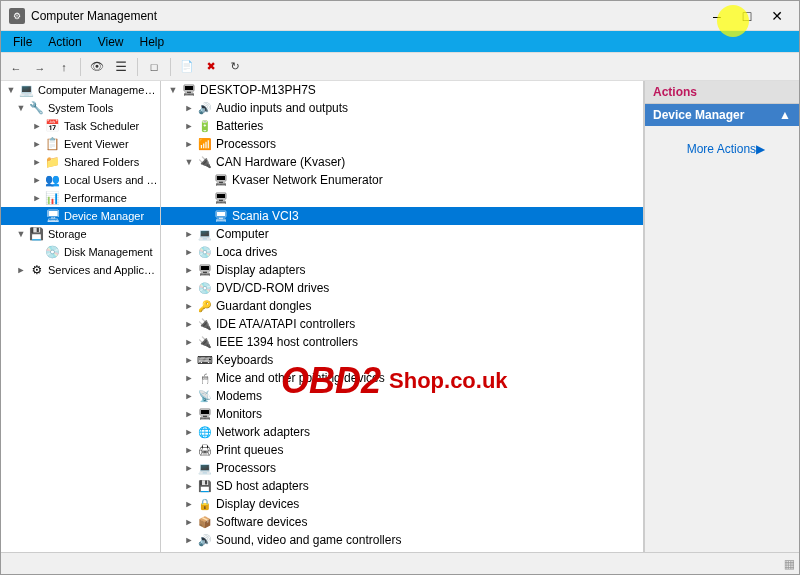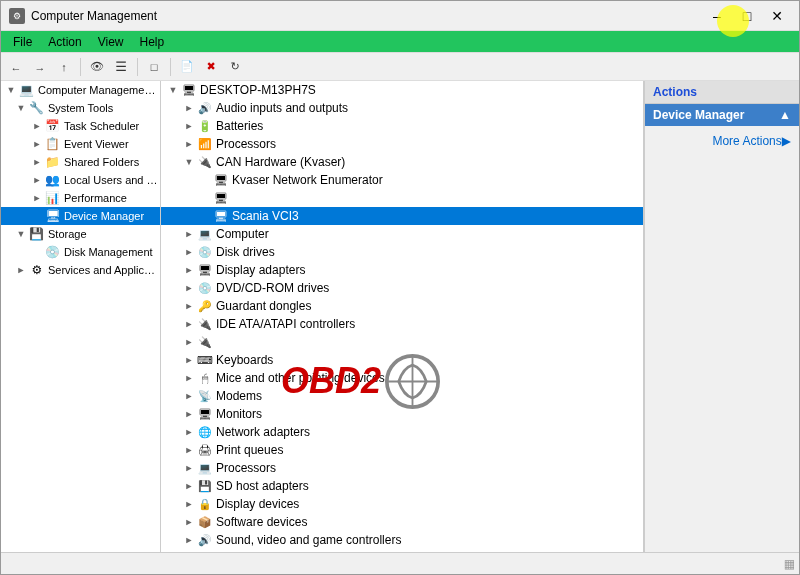--- a/index.html
+++ b/index.html
@@ -80,21 +80,21 @@
       border-radius: 50%;
       position: absolute;
       right: 50px;
       top: 4px;
       z-index: 10;
     }
 
     
     .menu-bar {
       height: 22px;
-      background: #22c55e;
+      background: #0ea5e9;
       display: flex;
       align-items: center;
       padding: 0 4px;
       border-bottom: 1px solid #ddd;
     }
 
     .menu-item {
       padding: 2px 8px;
       font-size: 12px;
       cursor: pointer;
@@ -227,43 +227,43 @@
       width: 155px;
       background: #f0f0f0;
       border-left: 1px solid #ccc;
     }
 
     .actions-header {
       background: #e0e0e0;
       padding: 4px 8px;
       font-size: 12px;
       font-weight: bold;
-      color: #1d4ed8;
+      color: #be185d;
       border-bottom: 1px solid #ccc;
     }
 
     .actions-section-header {
       background: #3c7fc9;
       color: white;
       padding: 4px 8px;
       font-size: 12px;
       font-weight: bold;
       display: flex;
       justify-content: space-between;
       align-items: center;
       cursor: pointer;
     }
 
     .actions-item {
-      padding: 8px 8px 4px 16px;
+      padding: 16px 8px 4px 16px;
       font-size: 12px;
       color: #0066cc;
       cursor: pointer;
       display: flex;
-      justify-content: flex-end;
+      justify-content: center;
       align-items: center;
     }
 
     
     .status-bar {
       height: 22px;
       background: #f0f0f0;
       border-top: 1px solid #ccc;
       display: flex;
       align-items: center;
@@ -474,21 +474,21 @@
 
       <div class="device-tree-item indent-2">
         <span class="tree-expand">►</span>
         <span class="device-icon">💻</span>
         <span>Computer</span>
       </div>
 
       <div class="device-tree-item indent-2">
         <span class="tree-expand">►</span>
         <span class="device-icon">💿</span>
-        <span>Disk drives</span>
+        <span>Loca drives</span>
       </div>
 
       <div class="device-tree-item indent-2">
         <span class="tree-expand">►</span>
         <span class="device-icon">🖥</span>
         <span>Display adapters</span>
       </div>
 
       <div class="device-tree-item indent-2">
         <span class="tree-expand">►</span>
@@ -504,20 +504,21 @@
 
       <div class="device-tree-item indent-2">
         <span class="tree-expand">►</span>
         <span class="device-icon">🔌</span>
         <span>IDE ATA/ATAPI controllers</span>
       </div>
 
       <div class="device-tree-item indent-2">
         <span class="tree-expand">►</span>
         <span class="device-icon">🔌</span>
+        <span>IEEE 1394 host controllers</span>
       </div>
 
       <div class="device-tree-item indent-2">
         <span class="tree-expand">►</span>
         <span class="device-icon">⌨</span>
         <span>Keyboards</span>
       </div>
 
       <div class="device-tree-item indent-2">
         <span class="tree-expand">►</span>
@@ -600,20 +601,21 @@
     </div>
 
     <div class="watermark">
       <span class="watermark-obd">OBD2</span>
       <svg class="watermark-logo" viewBox="0 0 60 60">
         <ellipse cx="30" cy="30" rx="28" ry="28" fill="none" stroke="#888" stroke-width="4"></ellipse>
         <path d="M15,30 Q20,15 30,12 Q40,15 45,30 Q40,45 30,48 Q20,45 15,30Z" fill="none" stroke="#888" stroke-width="3"></path>
         <line x1="30" y1="2" x2="30" y2="58" stroke="#888" stroke-width="2"></line>
         <line x1="2" y1="30" x2="58" y2="30" stroke="#888" stroke-width="2"></line>
       </svg>
+      <span class="watermark-shop">Shop.co.uk</span>
     </div>
   </div>
 
   <div class="status-bar">
     <span style="font-size:11px;color:#333;"></span>
     <div class="status-grip">▦</div>
   </div>
 </div>
 
 </body></html>

